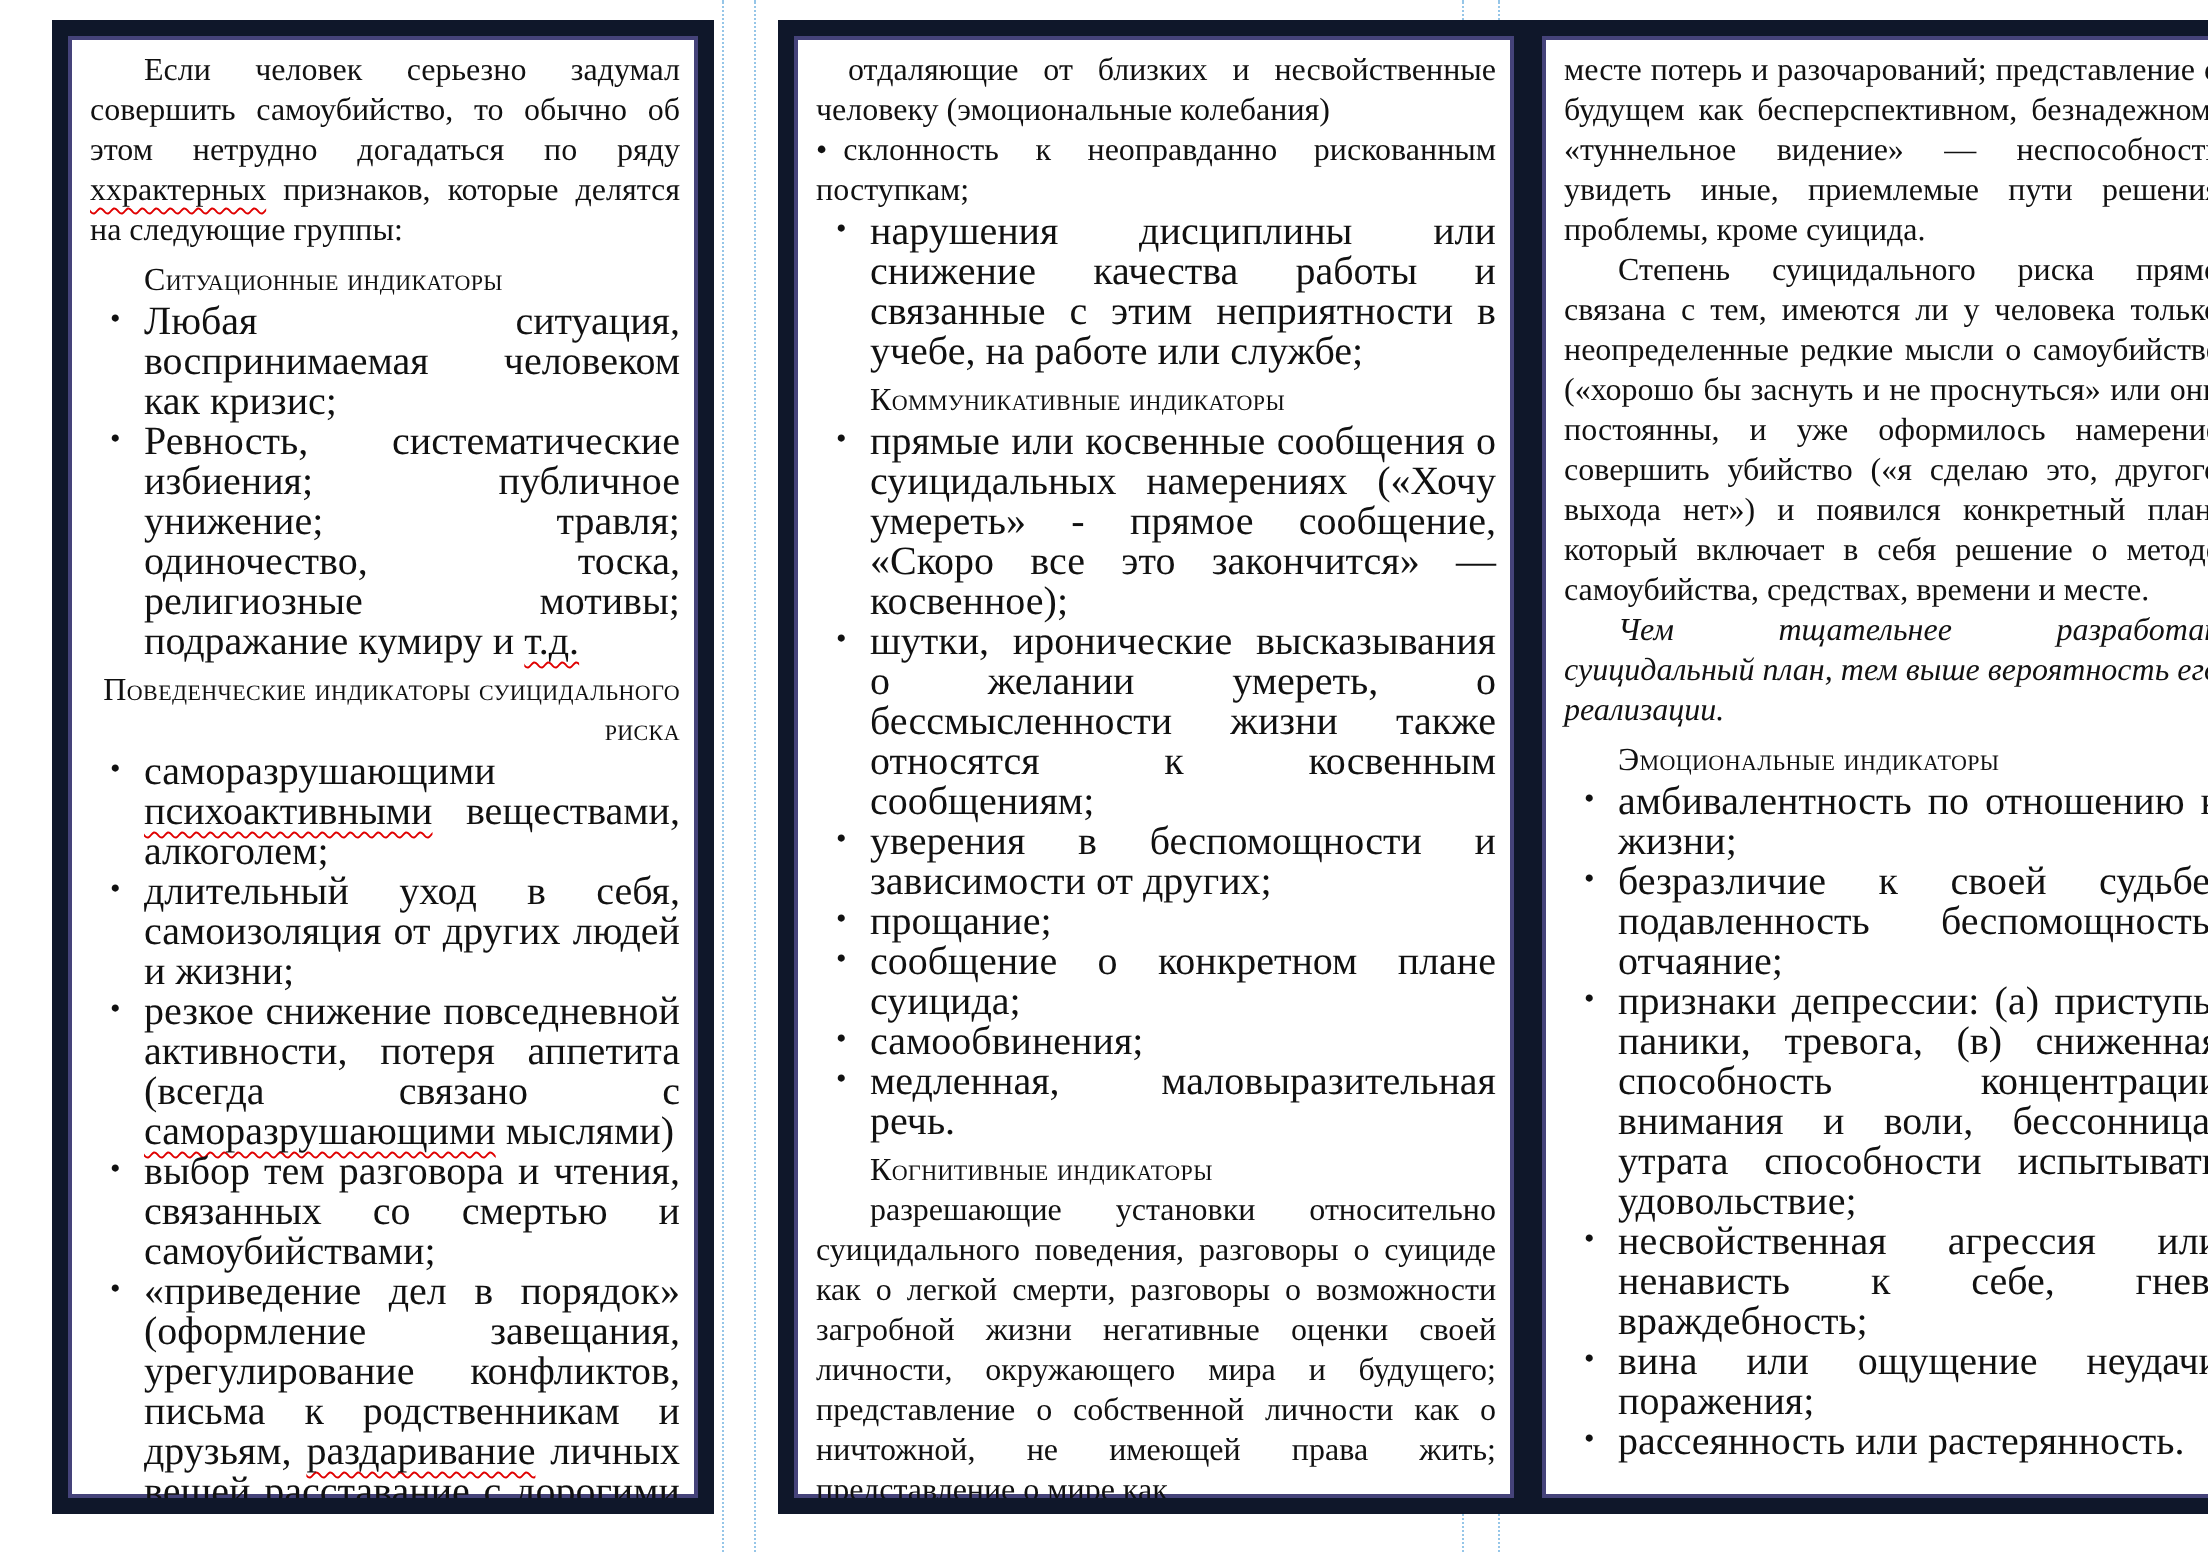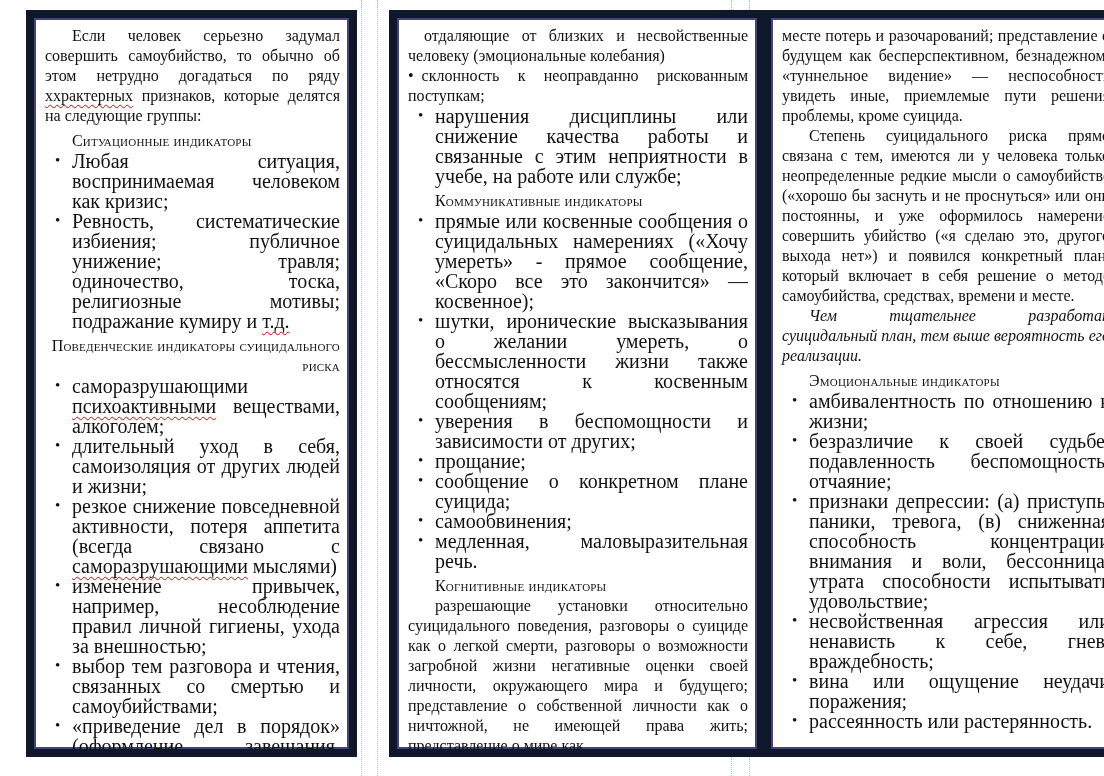--- a/index.html
+++ b/index.html
@@ -74,21 +74,20 @@
   <ul class="bullets">
     <li><span>Любая ситуация, воспринимаемая человеком как кризис;</span></li>
     <li><span>Ревность, систематические избиения; публичное унижение; травля; одиночество, тоска, религиозные мотивы; подражание кумиру и </span><span class="squiggle">т.д.</span><span></span></li>
   </ul>
 
   <h3 class="heading centered">Поведенческие индикаторы суицидального риска</h3>
   <ul class="bullets">
     <li><span>саморазрушающими </span><span class="squiggle">психоактивными</span><span> веществами, алкоголем;</span></li>
     <li><span>длительный уход в себя, самоизоляция от других людей и жизни;</span></li>
     <li><span>резкое снижение повседневной активности, потеря аппетита (всегда связано с </span><span class="squiggle">саморазрушающими</span><span> мыслями)</span></li>
-    <li><span>изменение привычек, например, несоблюдение правил личной гигиены, ухода за внешностью;</span></li>
     <li><span>выбор тем разговора и чтения, связанных со смертью и самоубийствами;</span></li>
     <li><span>«приведение дел в порядок» (оформление завещания, урегулирование конфликтов, письма к родственникам и друзьям, </span><span class="squiggle">раздаривание</span><span> личных вещей расставание с дорогими вещами или порядок;</span></li>
   </ul>
 </div>
 
 <div class="panel" id="panel2">
   <p class="para indent-sm"><span>отдаляющие от близких и несвойственные человеку (эмоциональные колебания)</span></p>
 
   <p class="para inline-bullet"><span>склонность к неоправданно рискованным поступкам;</span></p>
 

